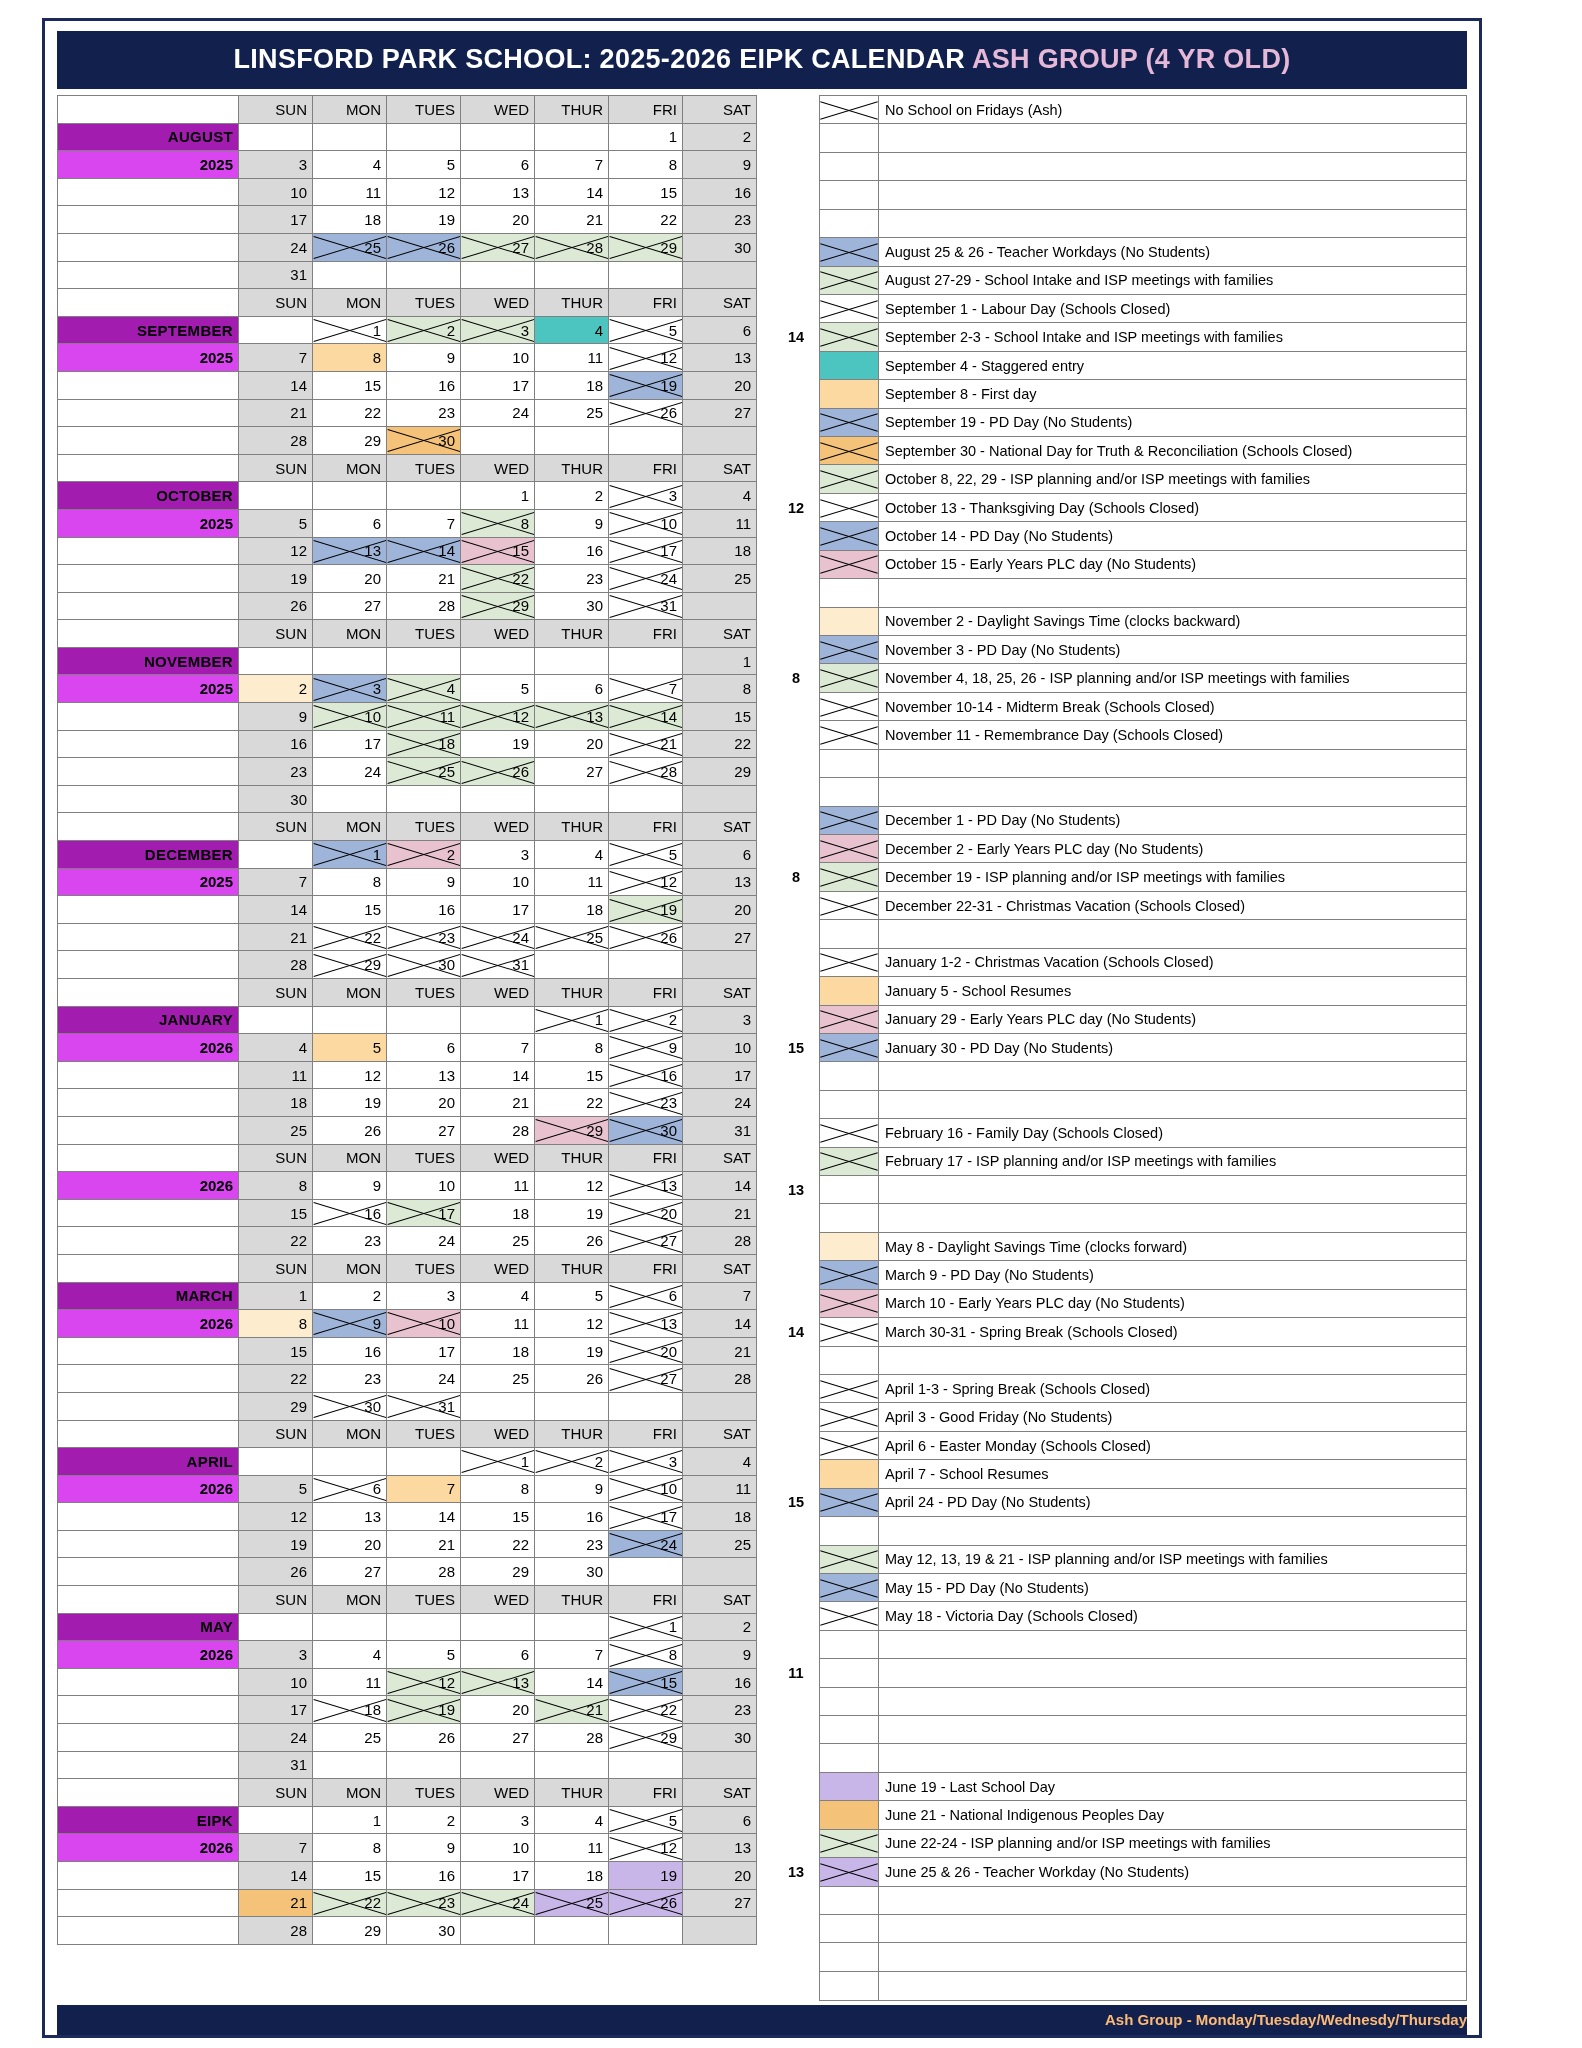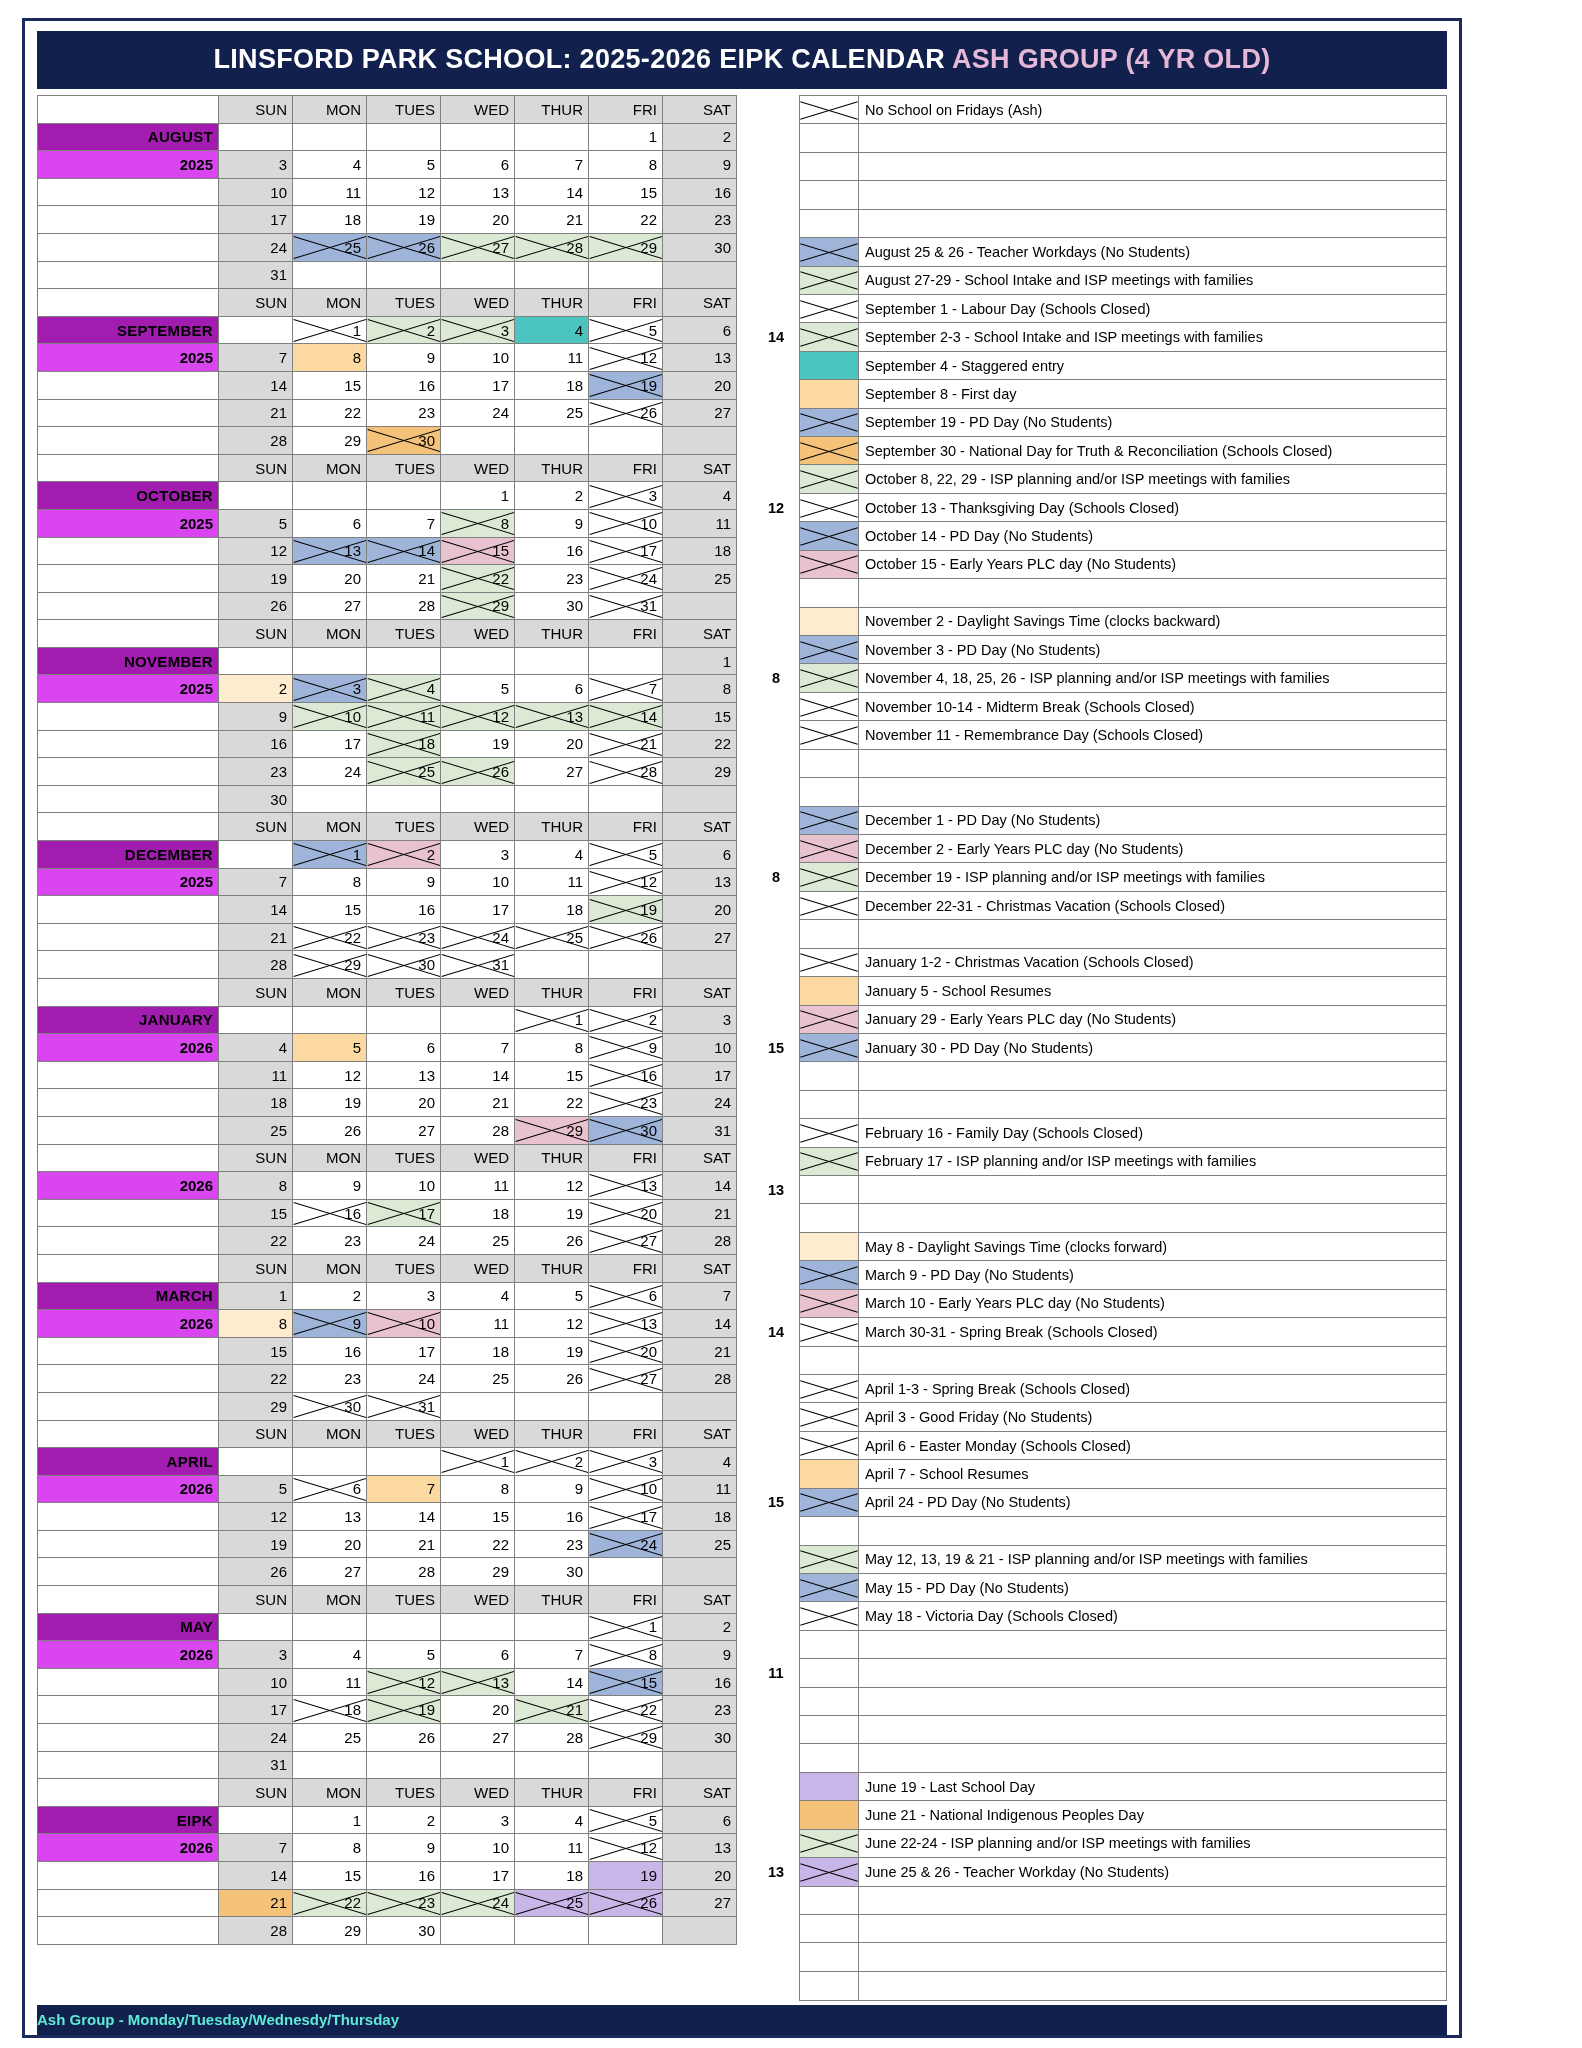--- a/index.html
+++ b/index.html
@@ -1,17 +1,17 @@
 <!DOCTYPE html>
 <html><head>
 <meta charset="utf-8">
 <style>
   html,body{margin:0;padding:0;background:#ffffff;}
   body{font-family:"Liberation Sans", sans-serif;}
-  #page{width:1484px;height:2048px;position:relative;box-sizing:border-box;padding:18px 22px 10px 22px;}
+  #page{width:1484px;height:2048px;position:relative;box-sizing:border-box;padding:18px 22px 10px 22px;margin-left:20px;}
   #frame{border:3px solid #1b2a5a;height:100%;box-sizing:border-box;padding:10px 12px 0 12px;display:flex;flex-direction:column;}
   
   .titlebar{background:#12204e;color:#ffffff;text-align:center;padding:13px 0 14px 0;font-size:27px;font-weight:bold;letter-spacing:.3px;}
   .titlebar .grp{color:#e6b8d8;}
   
   .content{display:flex;flex:1;margin-top:6px;}
   .left{width:700px;flex:0 0 700px;}
   .right{flex:1;margin-left:10px;display:flex;}
   
   table.cal{border-collapse:collapse;width:100%;table-layout:fixed;}
@@ -36,21 +36,21 @@
   .xmark:before,.xmark:after{content:"";position:absolute;left:-2%;top:50%;width:104%;height:1px;background:#000;}
   .xmark:before{transform:rotate(17deg);}
   .xmark:after{transform:rotate(-17deg);}
   
   table.leg{border-collapse:collapse;width:100%;table-layout:fixed;}
   table.leg td{border:1px solid #808080;height:26.6px;font-size:14.5px;padding:0 0 0 6px;color:#000;}
   td.swatch{width:52px;padding:0;position:relative;}
   td.legtext{padding-left:7px;}
   td.numcol{width:46px;border:none !important;text-align:center;color:#9c5f7a;font-weight:bold;font-size:15px;background:#fff;}
   
-  .footer{background:#12204e;color:#5eead4;text-align:left;font-size:15px;font-weight:bold;padding:6px 0 7px 0;margin-top:4px;}
+  .footer{background:#12204e;color:#fdba74;text-align:right;font-size:15px;font-weight:bold;padding:6px 0 7px 0;margin-top:4px;}
   .footerwrap{margin-top:auto;}
 </style>
 </head>
 <body>
 
 <div id="page">
   <div id="frame">
 
     <div class="titlebar">
       <span>LINSFORD PARK SCHOOL: 2025-2026 EIPK CALENDAR</span>

